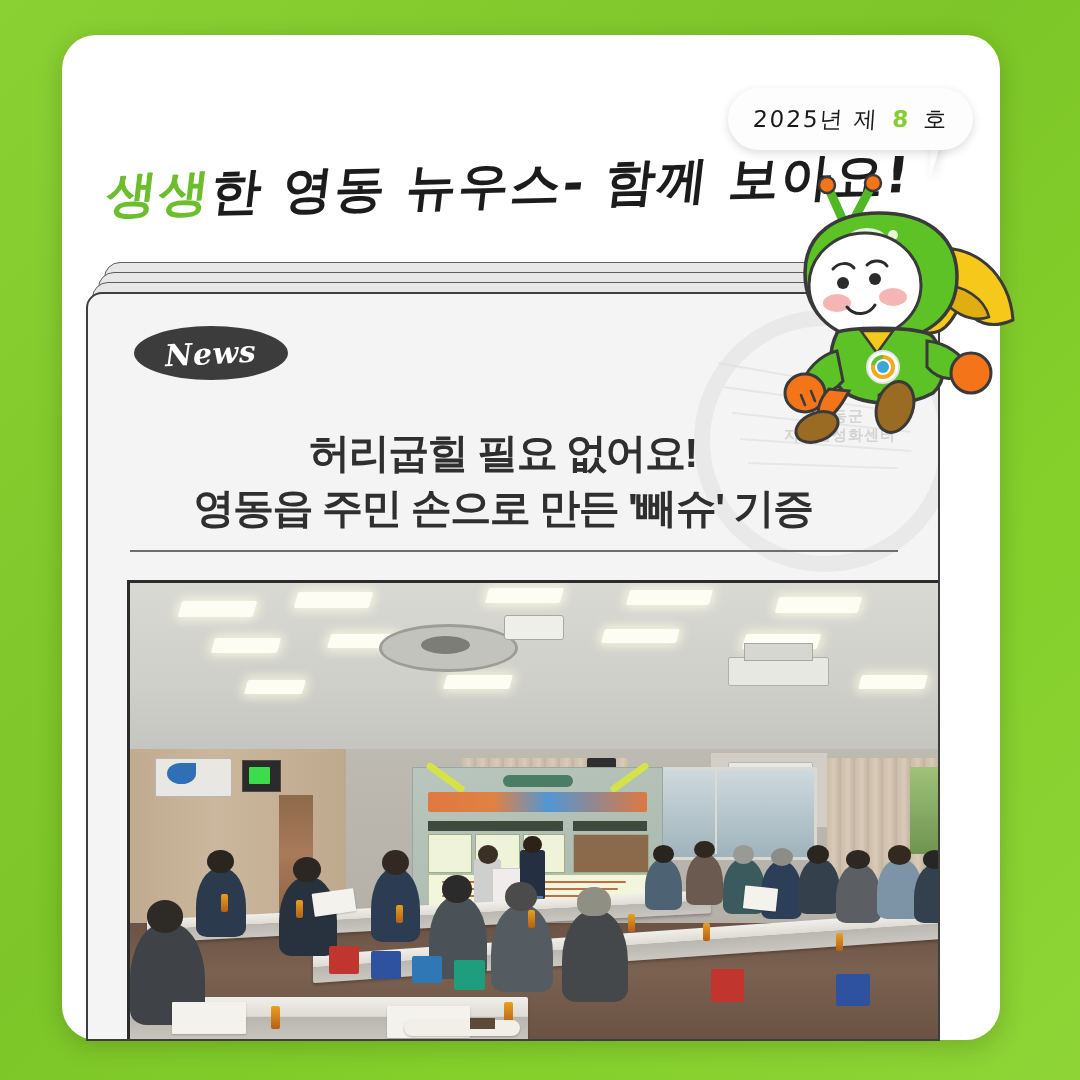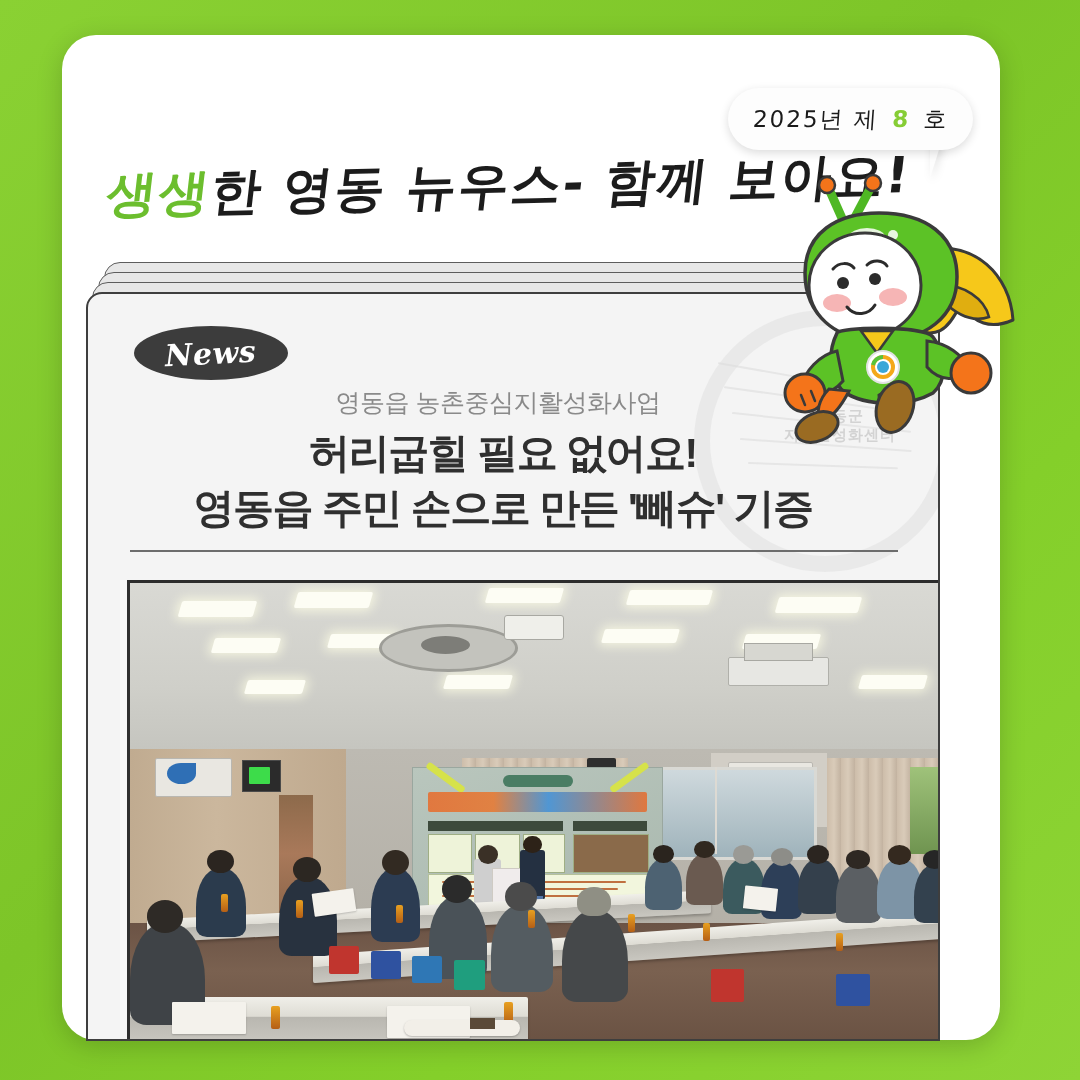--- a/index.html
+++ b/index.html
@@ -179,21 +179,20 @@
     </div>
     <div class="seal-text">
       <div>영동군</div>
       <div>지역활성화센터</div>
     </div>
 
     <div class="news-badge">
       <span>News</span>
     </div>
 
-    <div class="subtitle">영동읍 농촌중심지활성화사업</div>
 
     <div class="headline">
       <div>허리굽힐 필요 없어요!</div>
       <div>영동읍 주민 손으로 만든 '빼슈' 기증</div>
     </div>
 
     <div class="divider"></div>
 
     <div class="photo">
       <div class="ph ceiling"></div>

